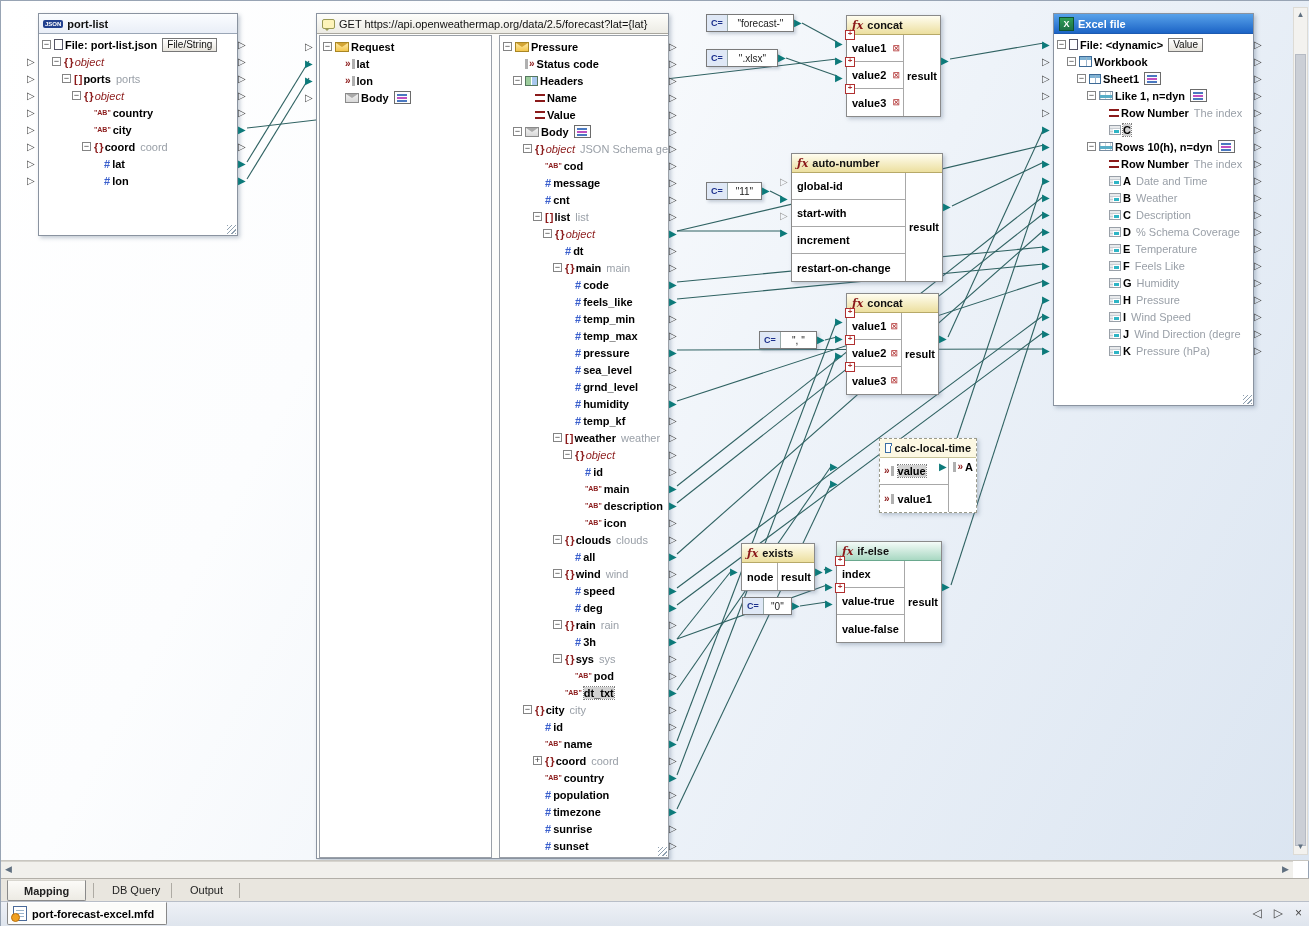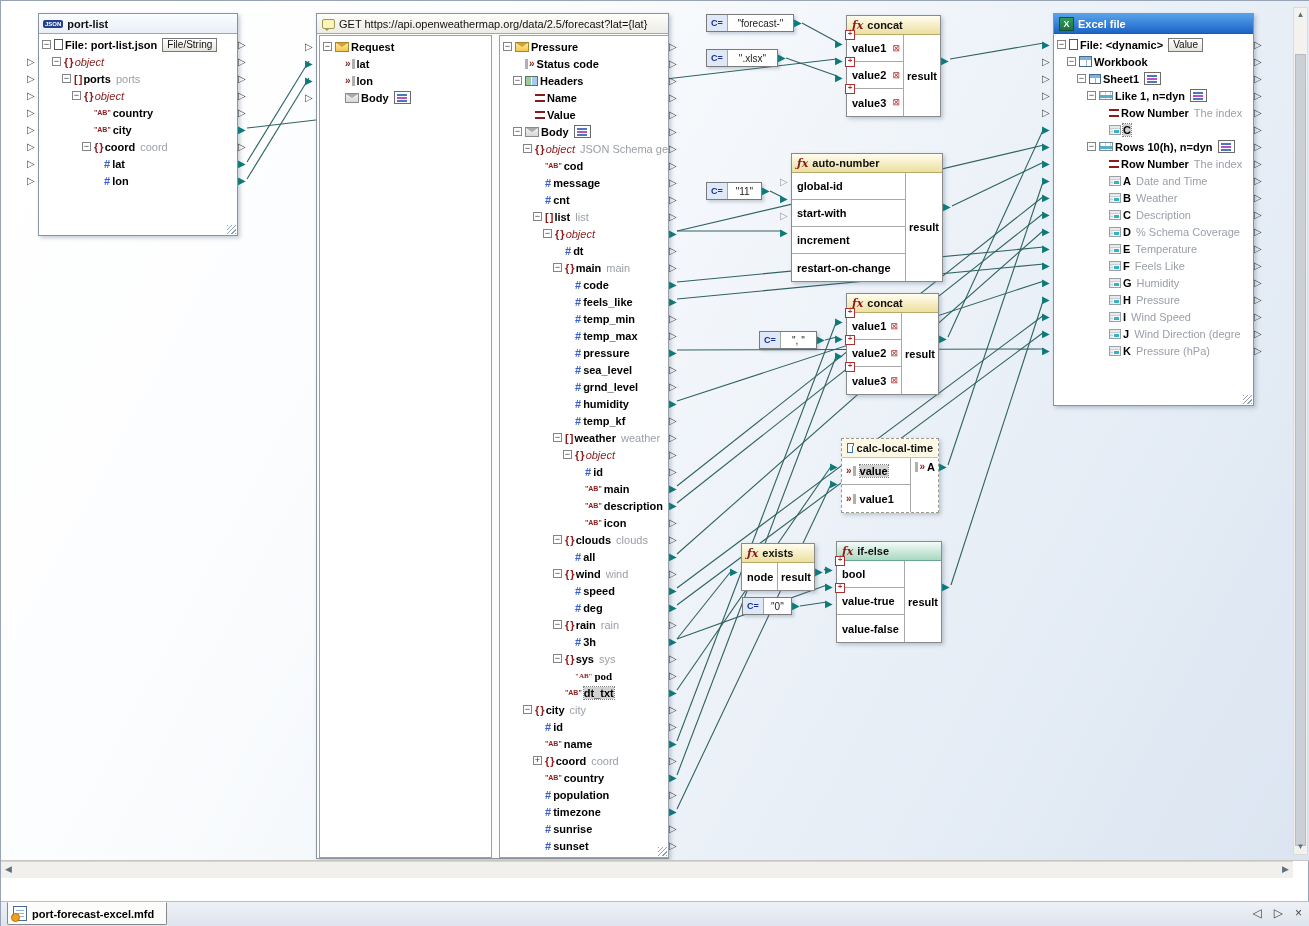--- a/index.html
+++ b/index.html
@@ -89,21 +89,21 @@
     border-left:3px solid transparent; border-right:3px solid transparent; border-top:3px solid #9a9a55; }
   .ic-excel { width:15px; height:14px; background:linear-gradient(#2e9e57,#1e7145); color:#fff; font-size:9px;
     font-weight:bold; border:1px solid #0f5430; display:inline-flex; align-items:center; justify-content:center; }
   .ic-fx { color:#8b1a1a; font-family:"DejaVu Serif", serif; font-style:italic; font-size:11px; font-weight:bold; }
   .ic-folder { position:relative; width:12px; height:8px; background:#fff; border:1px solid #3a6ea5; margin-top:2px; }
   .ic-folder::before { content:""; position:absolute; left:-1px; top:-3px; width:5px; height:2px; background:#fff; border:1px solid #3a6ea5; border-bottom:none; }
 
   
   .fn { position:absolute; z-index:2; background:#fff; border:1px solid #8a8a8a;
         box-shadow:2px 2px 4px rgba(90,110,135,.35); font-size:11px; }
-  .fn.dashed { border:1px dashed #9a9a8a; }
+  .fn.dashed { border:1px dashed #9a9a8a;margin-left:38px; }
   .fn-hd { height:19px; display:flex; align-items:center; gap:4px; padding:0 5px; font-weight:bold; color:#111;
     background:linear-gradient(#fffdf0,#ecdf9f); border-bottom:1px solid #b7a968; white-space:nowrap; }
   .fn-hd.green { background:linear-gradient(#f4fbf8,#a8d8c2); border-bottom:1px solid #6aa88e; }
   .fn-hd.pale { background:#fcf8e3; border-bottom:1px solid #c9c49a; }
   .fn-body { display:flex; align-items:stretch; }
   .fn-ins { flex:1; min-width:0; }
   .fn-row { position:relative; height:27px; display:flex; align-items:center; gap:2px; padding:0 3px;
     border-bottom:1px solid #a8a8a8; font-weight:bold; white-space:nowrap; overflow:visible; }
   .fn-ins .fn-row:last-child { border-bottom:none; }
   .fn-row .del { margin-left:auto; color:#b03030; font-size:9px; font-weight:normal; line-height:9px; }
@@ -471,21 +471,21 @@
               <span class="exp-sp"></span>
               <span class="ic ic-num">#</span>
               <span class="lbl">3h</span>
             </div>
             <div class="trow" style="padding-left: 53px;">
               <span class="exp">−</span>
               <span class="ic ic-obj">{ }</span>
               <span class="lbl">sys</span>
               <span class="ann">sys</span>
             </div>
-            <div class="trow" style="padding-left: 63px; font-family: Liberation Serif, serif;">
+            <div class="trow" style="padding-left: 63px;">
               <span class="exp-sp"></span>
               <span class="ic ic-str">"AB"</span>
               <span class="lbl">pod</span>
             </div>
             <div class="trow sel" style="padding-left: 53px;">
               <span class="exp-sp"></span>
               <span class="ic ic-str">"AB"</span>
               <span class="lbl">dt_txt</span>
             </div>
             <div class="trow" style="padding-left: 23px;">
@@ -775,21 +775,21 @@
     </div>
 
     <div class="fn" style="left:835px;top:540px;width:106px">
       <div class="fn-hd green">
         <span class="ic-fx">ƒx</span>
         <span>if-else</span>
       </div>
       <div class="fn-body">
         <div class="fn-ins">
             <div class="fn-row add">
-              <span class="lbl">bool</span>
+              <span class="lbl">index</span>
             </div>
             <div class="fn-row add">
               <span class="lbl">value-true</span>
             </div>
             <div class="fn-row">
               <span class="lbl">value-false</span>
             </div>
           </div>
         <div class="fn-res">result</div>
       </div>
@@ -955,20 +955,28 @@
       <span class="conn f" style="left: 761px; top: 184px;">▶</span>
       <span class="conn f" style="left: 816px; top: 333px;">▶</span>
       <span class="conn f" style="left: 791px; top: 599px;">▶</span>
     </div>
 
   <div id="hscroll">
     <span class="arr" style="left:4px">◀</span>
     <span class="arr" style="right:4px">▶</span>
   </div>
 
+  <div id="tabbar">
+    <span class="vtab active" style="left:6px">Mapping</span>
+    <span class="tabsep" style="left:92px"></span>
+    <span class="vtab" style="left:95px">DB Query</span>
+    <span class="tabsep" style="left:170px"></span>
+    <span class="vtab" style="left:173px">Output</span>
+    <span class="tabsep" style="left:238px"></span>
+  </div>
 
   <div id="filebar">
     <div id="filetab">
       <span class="ic-doc"></span>
       <span>port-forecast-excel.mfd</span>
     </div>
     <div id="filenav">
       <span>◁</span>
       <span>▷</span>
       <span>×</span>

